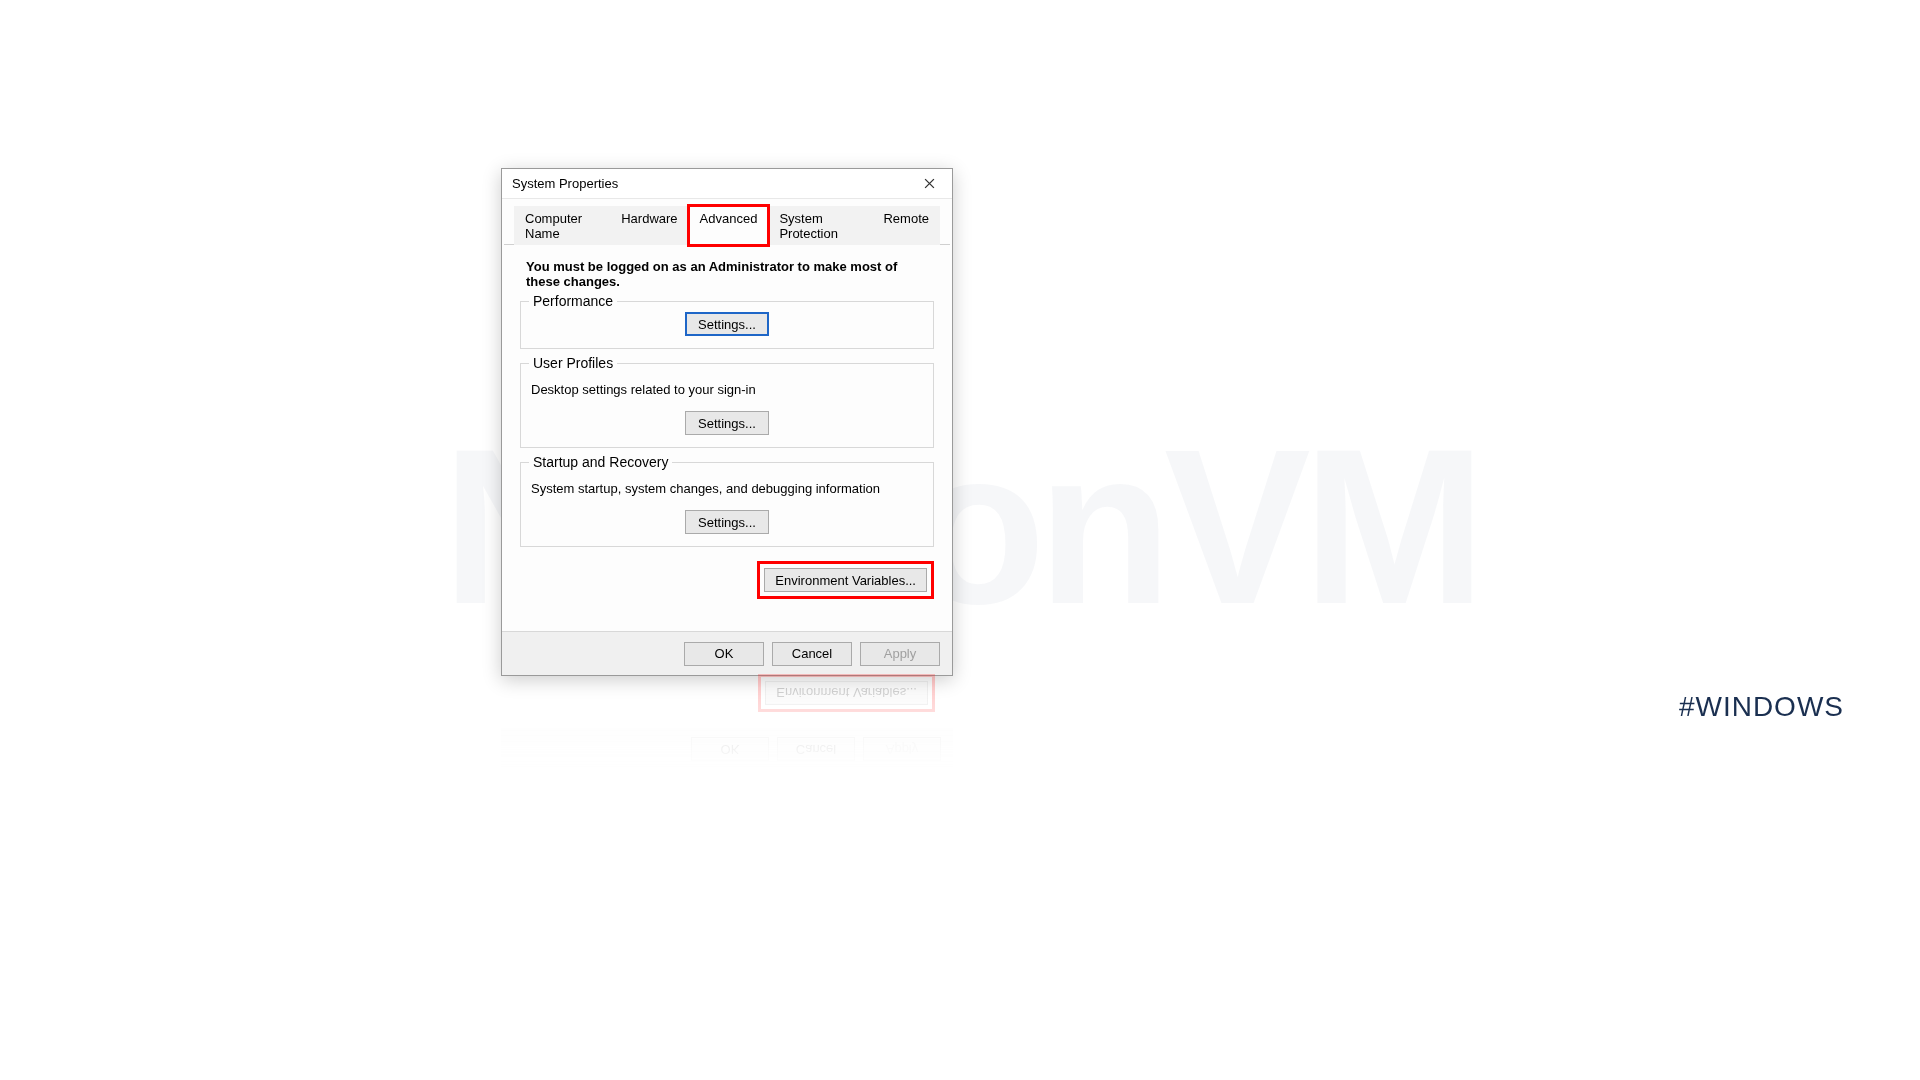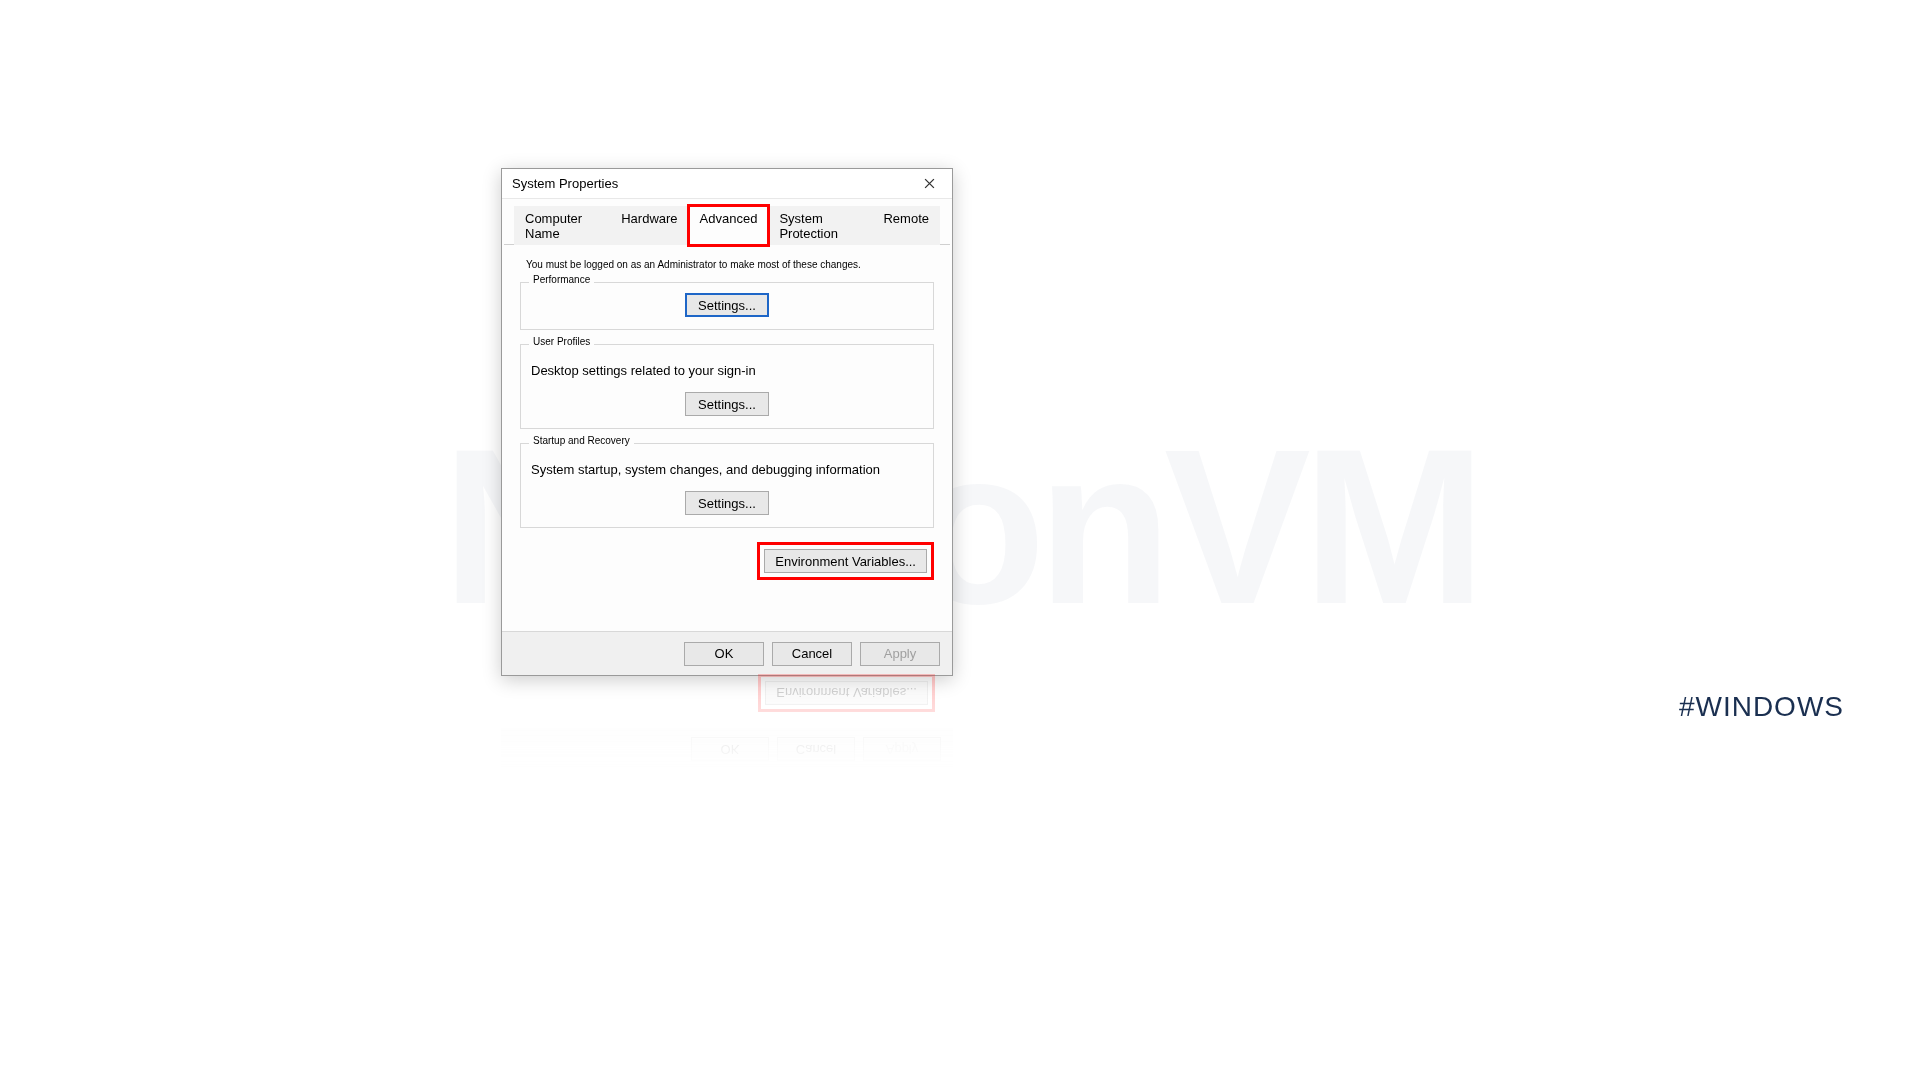--- a/index.html
+++ b/index.html
@@ -82,36 +82,37 @@
     }
     .highlight-red {
       outline: 3px solid #ff0000;
       outline-offset: -1px;
       z-index: 3;
     }
     .content {
       padding: 12px 18px 10px 18px;
     }
     .intro-text {
-      font-size: 10px;
+      font-size: 13px;
       margin: 2px 0 12px 6px;
+      font-weight: bold;
     }
     .groupbox {
       border: 1px solid #d8d8d8;
       margin: 0 0 14px 0;
       padding: 10px 10px 12px 10px;
       position: relative;
     }
     .groupbox-legend {
       position: absolute;
       top: -9px;
       left: 8px;
       background: #fdfdfd;
       padding: 0 4px;
-      font-size: 10px;
+      font-size: 14px;
     }
     .group-desc {
       font-size: 13px;
       margin: 8px 0 14px 0;
     }
     .btn-row {
       display: flex;
       justify-content: center;
     }
     .win-btn {

